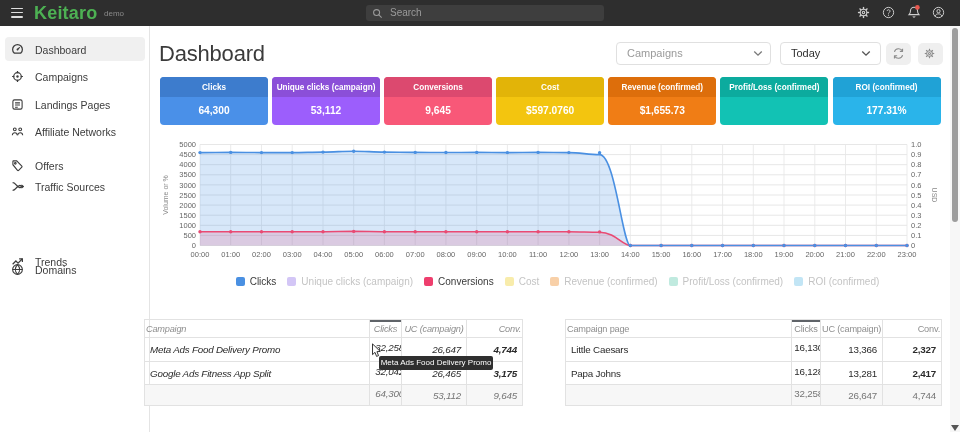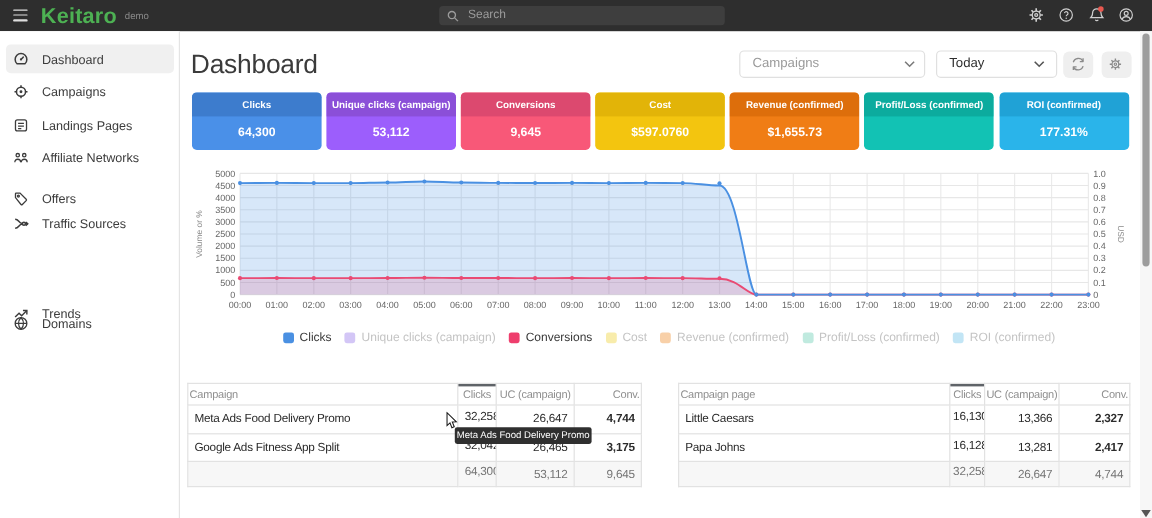--- a/index.html
+++ b/index.html
@@ -390,21 +390,21 @@
 <div class="legend">
   <div class="li on"><div class="sq" style="background:#4a90e2;"></div>Clicks</div>
   <div class="li"><div class="sq" style="background:#d3c6f6;"></div>Unique clicks (campaign)</div>
   <div class="li on"><div class="sq" style="background:#ee3e6d;"></div>Conversions</div>
   <div class="li"><div class="sq" style="background:#f8ecab;"></div>Cost</div>
   <div class="li"><div class="sq" style="background:#f8d0a8;"></div>Revenue (confirmed)</div>
   <div class="li"><div class="sq" style="background:#c0eadf;"></div>Profit/Loss (confirmed)</div>
   <div class="li"><div class="sq" style="background:#c2e5f5;"></div>ROI (confirmed)</div>
 </div>
 
-<table class="tbl" style="left:156px; width:378px;">
+<table class="tbl" style="left:144px; width:378px;font-style:italic;">
   <colgroup>
       <col style="width:225px">
       <col style="width:32px">
       <col style="width:65px">
       <col style="width:56px">
     </colgroup>
   <tbody>
       <tr>
         <th class="l">Campaign</th>
         <th class="c th-sort">Clicks</th>

